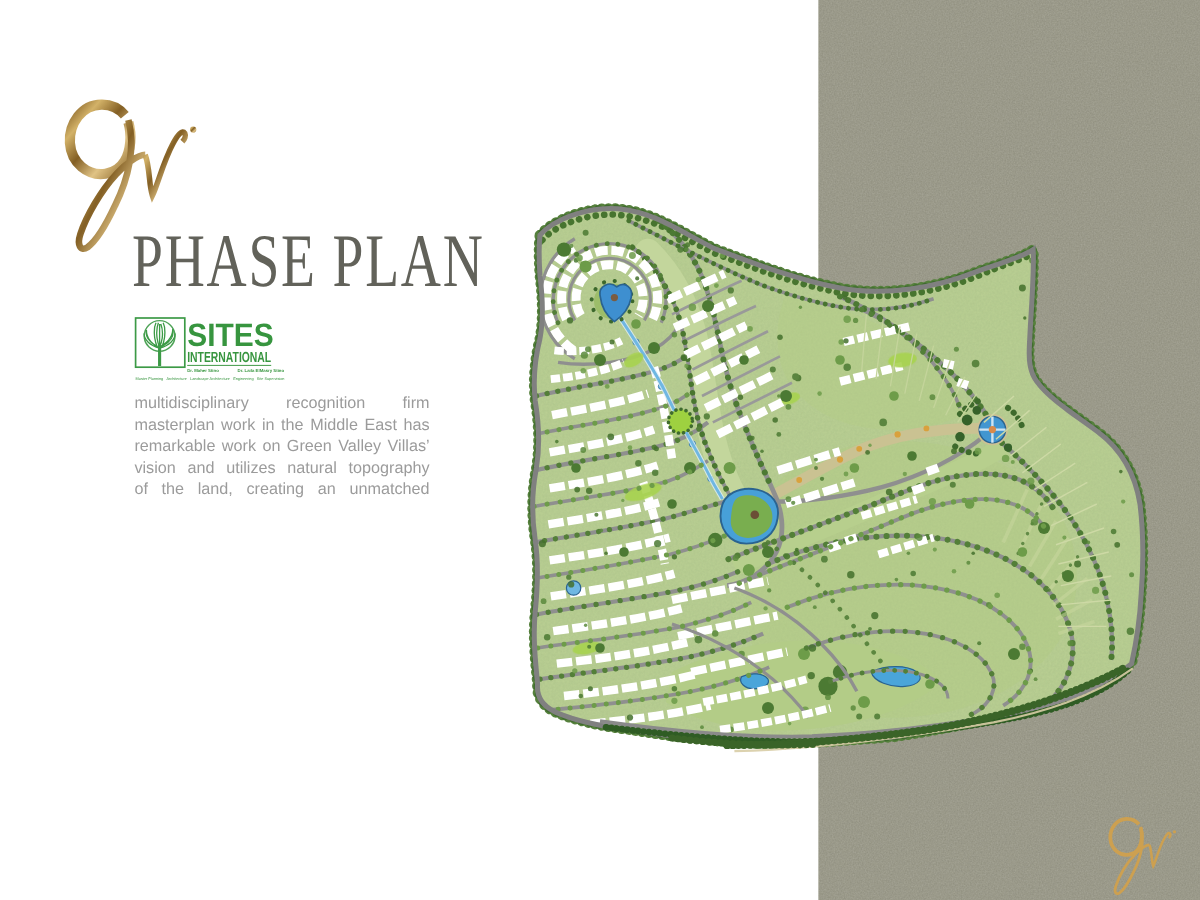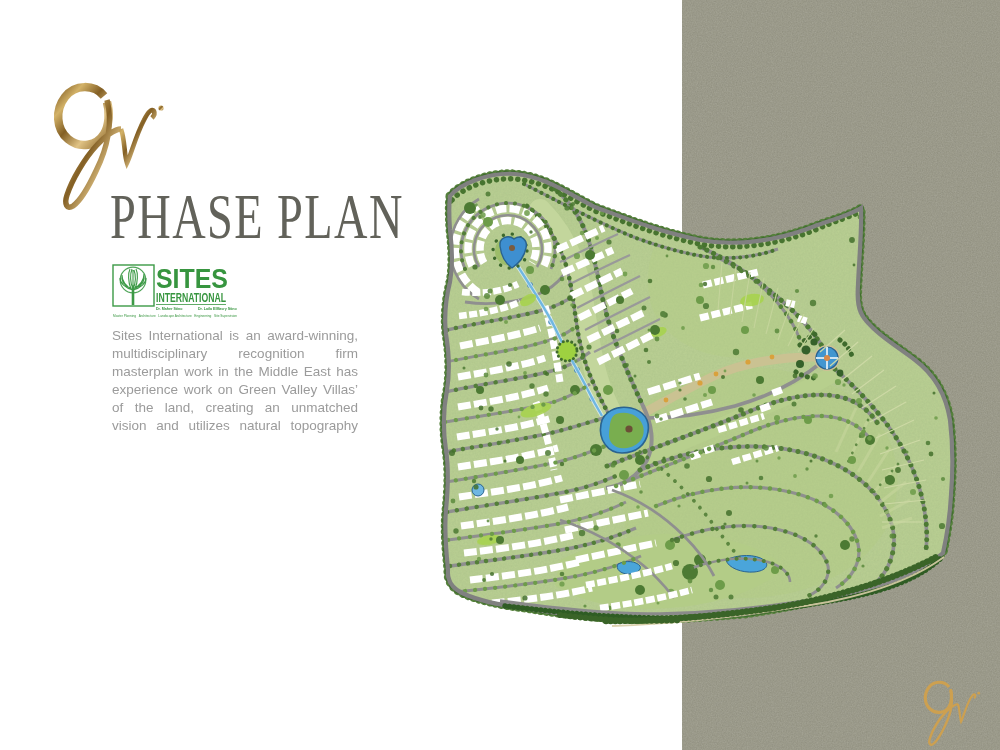--- a/index.html
+++ b/index.html
@@ -572,19 +572,18 @@
   <text x="46" y="40" font-family="Liberation Sans" font-weight="bold" font-size="12.2" fill="#37953f" textLength="70" lengthAdjust="spacingAndGlyphs">INTERNATIONAL</text>
   <line x1="46" y1="42.5" x2="116" y2="42.5" stroke="#37953f" stroke-width="0.8"></line>
 
   <text x="46" y="48" font-size="3.6" fill="#37953f" font-weight="bold">Dr. Maher Stino</text>
   <text x="88" y="48" font-size="3.6" fill="#37953f" font-weight="bold">Dr. Laila ElMasry Stino</text>
 
   <text x="3" y="55" font-size="3.2" fill="#37953f">Master Planning&nbsp;&nbsp;&nbsp;Architecture&nbsp;&nbsp;&nbsp;Landscape Architecture&nbsp;&nbsp;&nbsp;Engineering&nbsp;&nbsp;&nbsp;Site Supervision</text>
 </svg>
 
 <div id="para" class="abs">
-    <div>Sites International is an award-winning,</div>
     <div>multidisciplinary recognition firm</div>
     <div>masterplan work in the Middle East has</div>
-    <div>experience work on Green Valley Villas’</div>
+    <div>remarkable work on Green Valley Villas’</div>
+    <div>vision and utilizes natural topography</div>
     <div>of the land, creating an unmatched</div>
-    <div>vision and utilizes natural topography</div>
   </div>
 
 </body></html>

